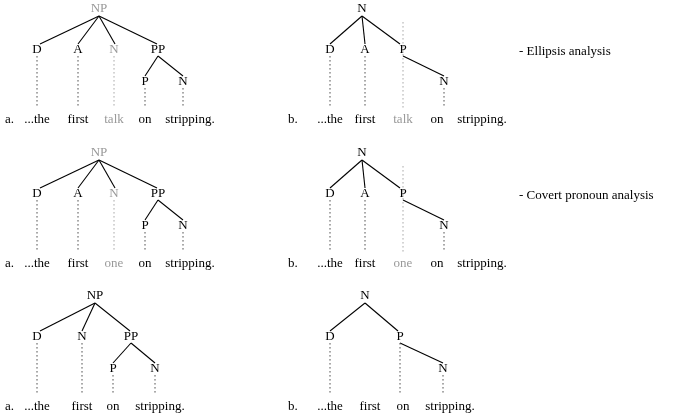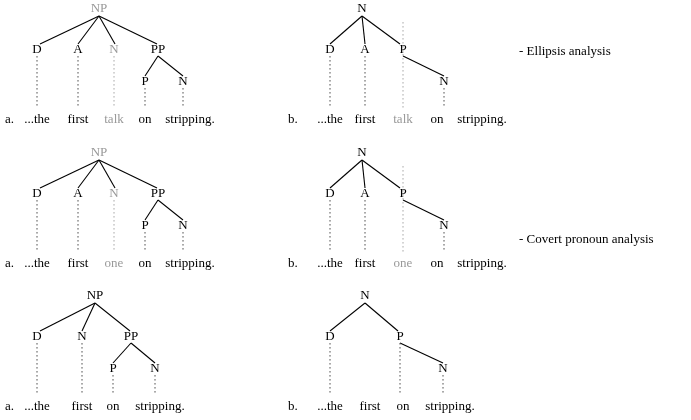--- a/index.html
+++ b/index.html
@@ -218,16 +218,16 @@
       <text class="word" x="330" y="410" text-anchor="middle">...the</text>
       <text class="word" x="370" y="410" text-anchor="middle">first</text>
       <text class="word" x="403" y="410" text-anchor="middle">on</text>
       <text class="word" x="450" y="410" text-anchor="middle">stripping.</text>
     </g>
 
   </svg>
 
   <div class="caption" style="left:519px; top:43px;">- Ellipsis analysis</div>
 
-  <div class="caption" style="left:519px; top:187px;margin-top:44px;">- Covert pronoun analysis</div>
+  <div class="caption" style="left:519px; top:187px;">- Covert pronoun analysis</div>
 
 
 </div>
 
 </body></html>

